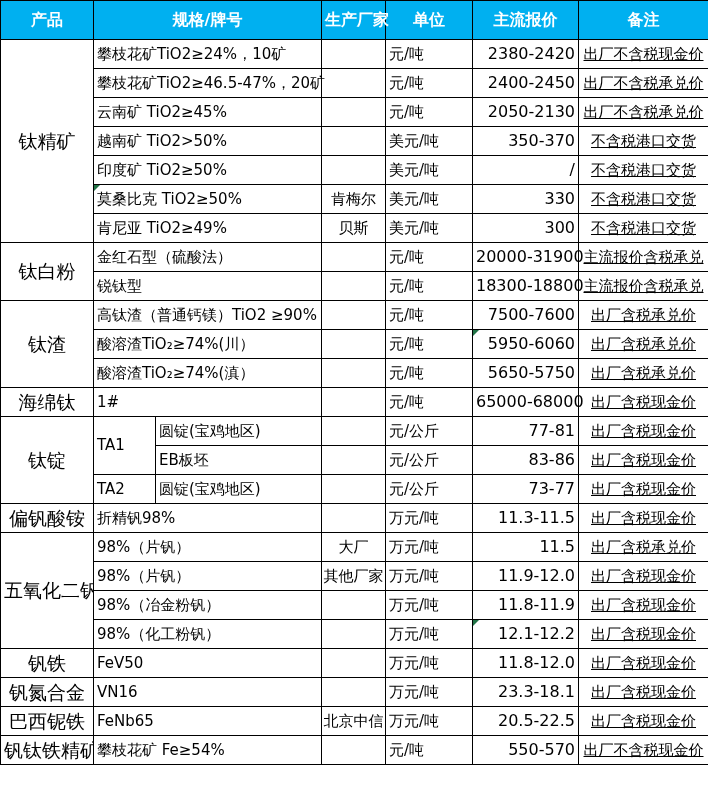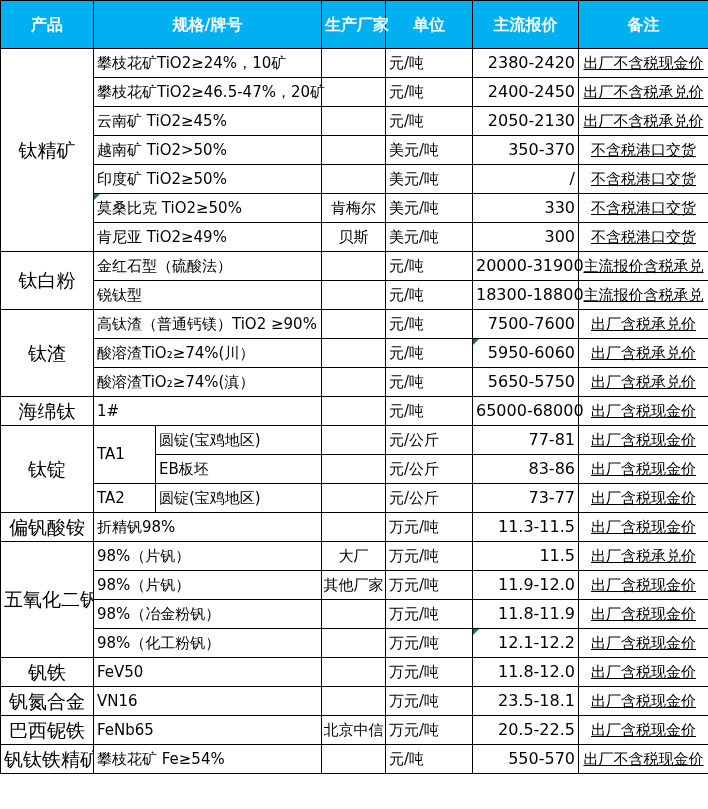--- a/index.html
+++ b/index.html
@@ -18,21 +18,21 @@
   }
   th, td {
     border: 1px solid var(--border-c, #000000);
     padding: 0 3px;
     white-space: nowrap;
     overflow: visible;
     font-size: 15px;
     line-height: 1.1;
     background: #ffffff;
   }
-  thead tr { height: 48px; }
+  thead tr { height: 39px; }
   tbody tr { height: 29px; }
   thead th {
     background: var(--header-bg, #00B0F0);
     color: var(--header-fg, #ffffff);
     font-weight: bold;
     font-size: 16px;
     text-align: center;
   }
   td.c-product { text-align: center; font-size: 19px; }
   td.c-grade   { text-align: left; }
@@ -239,21 +239,21 @@
         <td class="c-producer"></td>
         <td class="c-unit">万元/吨</td>
         <td class="c-price">11.8-12.0</td>
         <td class="c-note">出厂含税现金价</td>
       </tr>
       <tr>
         <td class="c-product" rowspan="1">钒氮合金</td>
         <td class="c-spec" colspan="2">VN16</td>
         <td class="c-producer"></td>
         <td class="c-unit">万元/吨</td>
-        <td class="c-price">23.5-18.1</td>
+        <td class="c-price">23.3-18.1</td>
         <td class="c-note">出厂含税现金价</td>
       </tr>
       <tr>
         <td class="c-product" rowspan="1">巴西铌铁</td>
         <td class="c-spec" colspan="2">FeNb65</td>
         <td class="c-producer">北京中信</td>
         <td class="c-unit">万元/吨</td>
         <td class="c-price">20.5-22.5</td>
         <td class="c-note">出厂含税现金价</td>
       </tr>

